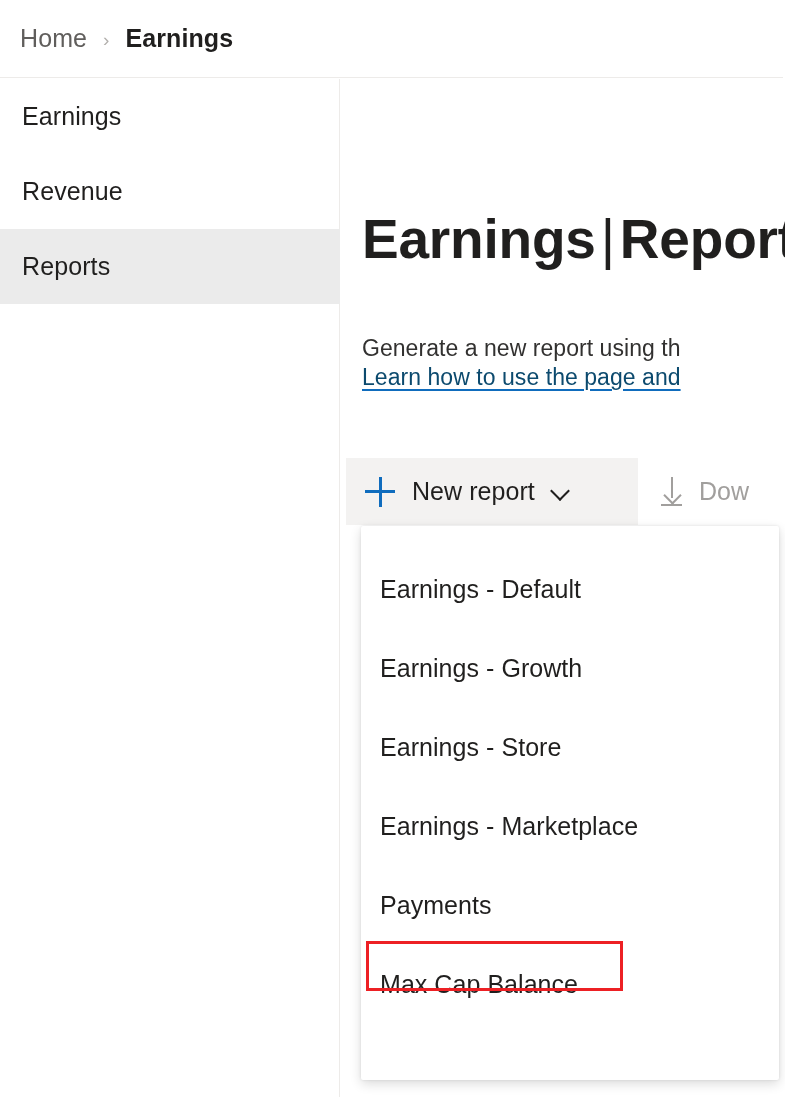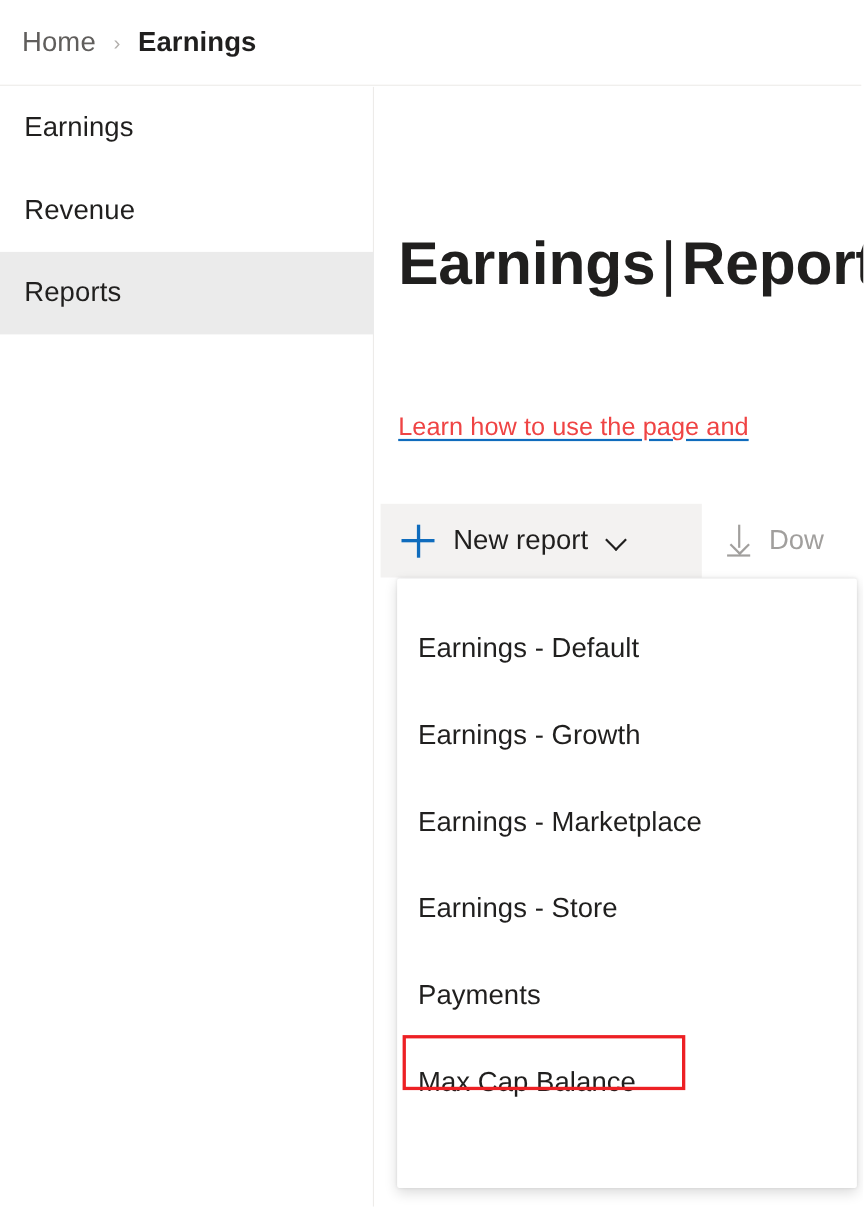--- a/index.html
+++ b/index.html
@@ -103,23 +103,23 @@
     position: absolute;
     left: 21px; top: 256px;
     font-size: 23px;
     color: #323130;
     white-space: nowrap;
     letter-spacing: 0.05px;
   }
 
   .desc-link {
     position: absolute;
-    left: 21px; top: 295px;
+    left: 21px; top: 285px;
     font-size: 23px;
-    color: #ef4444;
+    color: #0c4a6e;
     white-space: nowrap;
     text-decoration: underline;
     text-decoration-color: #0f6cbd;
     text-underline-offset: 4px;
     cursor: pointer;
     letter-spacing: 0.05px;
   }
 
   
   .commandbar {
@@ -272,20 +272,21 @@
       <span>Reports</span>
     </div>
   </nav>
 
   <main class="main">
 
     <h1 class="page-title">
       <span>Earnings</span><span class="bar">|</span><span>Reports</span>
     </h1>
 
+    <p class="desc-line">Generate a new report using th</p>
 
     <a class="desc-link" href="#">Learn how to use the page and</a>
 
     <div class="commandbar">
 
       <div class="cmd-new">
         <span class="plus-icon"></span>
         <span class="cmd-new-label">New report</span>
         <span class="chev-icon"></span>
       </div>
@@ -302,26 +303,26 @@
     </div>
 
     <div class="dropdown">
       <div class="menu-item">
         <span>Earnings - Default</span>
       </div>
       <div class="menu-item">
         <span>Earnings - Growth</span>
       </div>
       <div class="menu-item">
+        <span>Earnings - Store</span>
+      </div>
+      <div class="menu-item">
         <span>Earnings - Marketplace</span>
       </div>
       <div class="menu-item">
-        <span>Earnings - Store</span>
-      </div>
-      <div class="menu-item">
         <span>Payments</span>
       </div>
       <div class="menu-item">
         <span>Max Cap Balance</span>
       </div>
     </div>
 
   </main>
 
   <div class="annot-box"></div>

